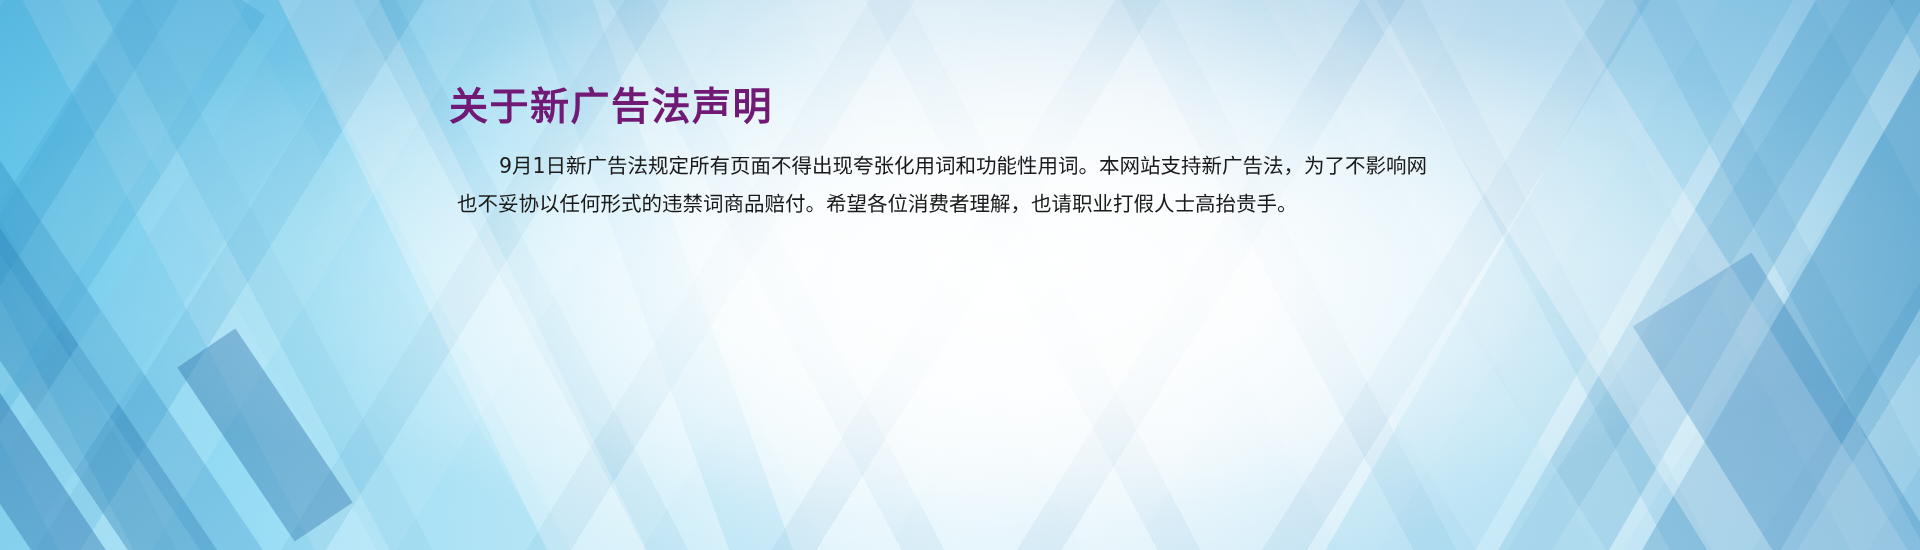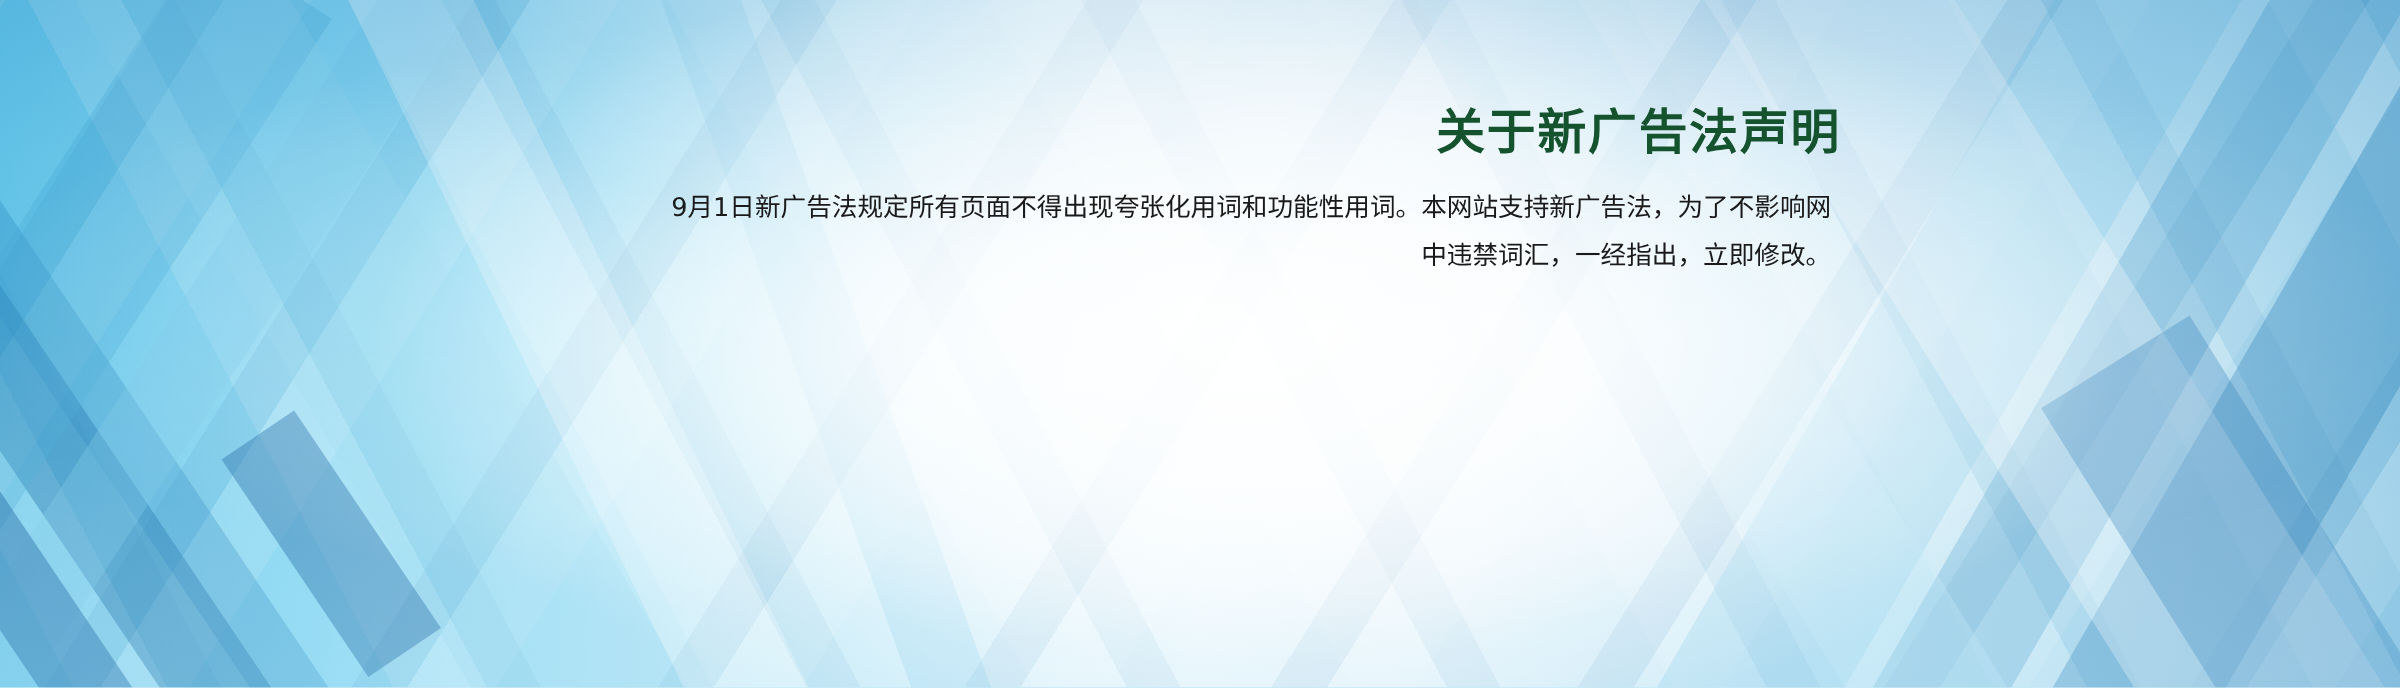--- a/index.html
+++ b/index.html
@@ -136,40 +136,39 @@
     left: 449px;
     top: 0;
     width: 1024px;
     height: 550px;
   }
   .statement-title {
     position: absolute;
     top: 83px;
     left: 0;
     width: 1024px;
-    text-align: right;
+    text-align: left;
     font-size: 39px;
     font-weight: 700;
-    color: #14532d;
+    color: #701a75;
     letter-spacing: 1.5px;
     line-height: 1.25;
     white-space: nowrap;
   }
   .statement-body {
     position: absolute;
     top: 148px;
     left: 8px;
     width: 1008px;
     font-size: 20.5px;
     color: #1a1a1a;
     line-height: 37.5px;
   }
   .para {
     margin: 0;
-    text-align: right;
   }
   .para-line {
     display: block;
     white-space: nowrap;
   }
   .indent {
     display: inline-block;
     width: 42px;
   }
 </style>
@@ -206,21 +205,21 @@
   <div class="bg-layer bg-topglow"></div>
 
   <div class="content">
 
     <div class="statement-title">关于新广告法声明</div>
 
     <div class="statement-body">
 
       <p class="para">
         <span class="para-line"><span class="indent"></span><span>9月1日新广告法规定所有页面不得出现夸张化用词和功能性用词。本网站支持新广告法，为了不影响网</span></span>
+        <span class="para-line">也不妥协以任何形式的违禁词商品赔付。希望各位消费者理解，也请职业打假人士高抬贵手。</span>
       </p>
 
       <p class="para">
-        <span class="para-line">中违禁词汇，一经指出，立即修改。</span>
       </p>
 
     </div>
   </div>
 </div>
 
 </body></html>

